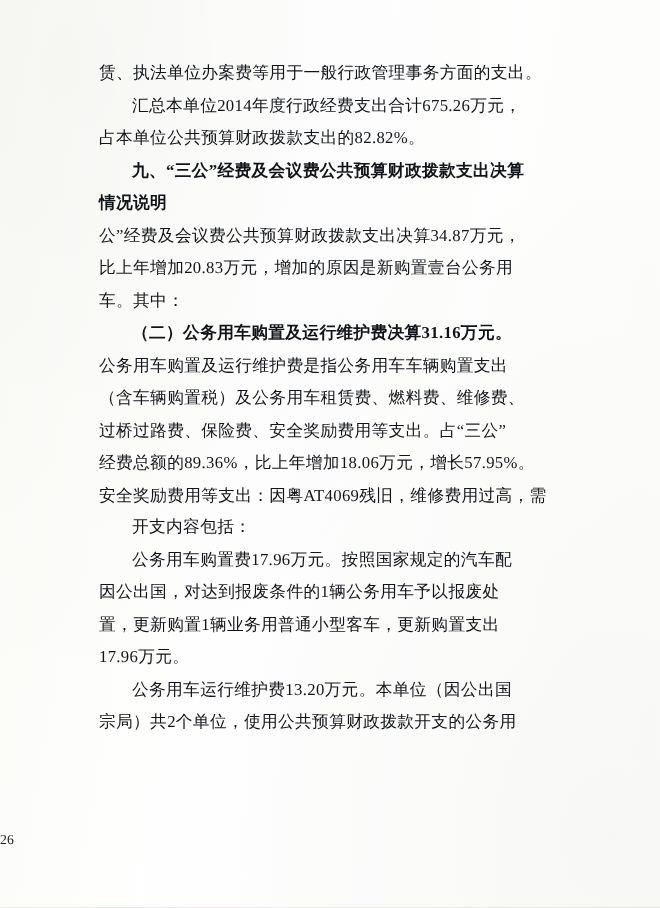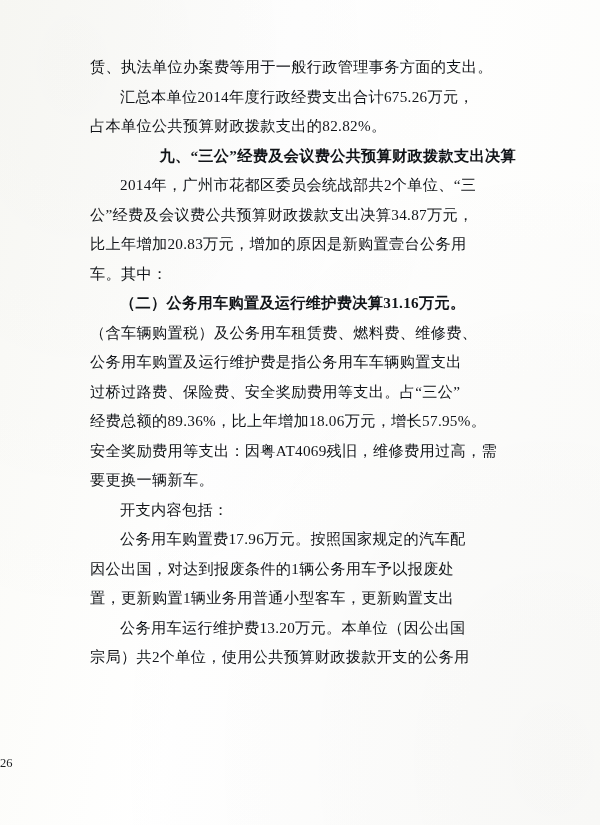--- a/index.html
+++ b/index.html
@@ -45,21 +45,20 @@
   }
   .line.indent {
     text-indent: 30px;
   }
   .line.bold {
     font-weight: bold;
   }
   .line.heading {
     font-weight: bold;
     text-indent: 30px;
-    text-align: right;
   }
   .line.heading-cont {
     font-weight: bold;
   }
   .page-number {
     position: absolute;
     left: 0;
     right: 0;
     top: 756px;
     font-size: 12.5px;
@@ -74,41 +73,41 @@
   <div class="scan-noise"></div>
 
   <div class="content">
 
     <div class="line">赁、执法单位办案费等用于一般行政管理事务方面的支出。</div>
 
     <div class="line indent">汇总本单位2014年度行政经费支出合计675.26万元，</div>
     <div class="line">占本单位公共预算财政拨款支出的82.82%。</div>
 
     <div class="line heading">九、“三公”经费及会议费公共预算财政拨款支出决算</div>
+    <div class="line heading-cont">情况说明</div>
 
-    <div class="line indent">2014年，广州市花都区委员会统战部共2个单位、“三</div>
     <div class="line">公”经费及会议费公共预算财政拨款支出决算34.87万元，</div>
     <div class="line">比上年增加20.83万元，增加的原因是新购置壹台公务用</div>
     <div class="line">车。其中：</div>
 
 
     <div class="line indent bold">（二）公务用车购置及运行维护费决算31.16万元。</div>
 
+    <div class="line">公务用车购置及运行维护费是指公务用车车辆购置支出</div>
     <div class="line">（含车辆购置税）及公务用车租赁费、燃料费、维修费、</div>
-    <div class="line">公务用车购置及运行维护费是指公务用车车辆购置支出</div>
     <div class="line">过桥过路费、保险费、安全奖励费用等支出。占“三公”</div>
     <div class="line">经费总额的89.36%，比上年增加18.06万元，增长57.95%。</div>
     <div class="line">安全奖励费用等支出：因粤AT4069残旧，维修费用过高，需</div>
-    <div class="line">要更换一辆新车。</div>
 
     <div class="line indent">开支内容包括：</div>
 
     <div class="line indent">公务用车购置费17.96万元。按照国家规定的汽车配</div>
     <div class="line">因公出国，对达到报废条件的1辆公务用车予以报废处</div>
     <div class="line">置，更新购置1辆业务用普通小型客车，更新购置支出</div>
+    <div class="line">17.96万元。</div>
 
     <div class="line indent">公务用车运行维护费13.20万元。本单位（因公出国</div>
     <div class="line">宗局）共2个单位，使用公共预算财政拨款开支的公务用</div>
 
   </div>
 
   <div class="page-number">26</div>
 </div>
 
 </body></html>

